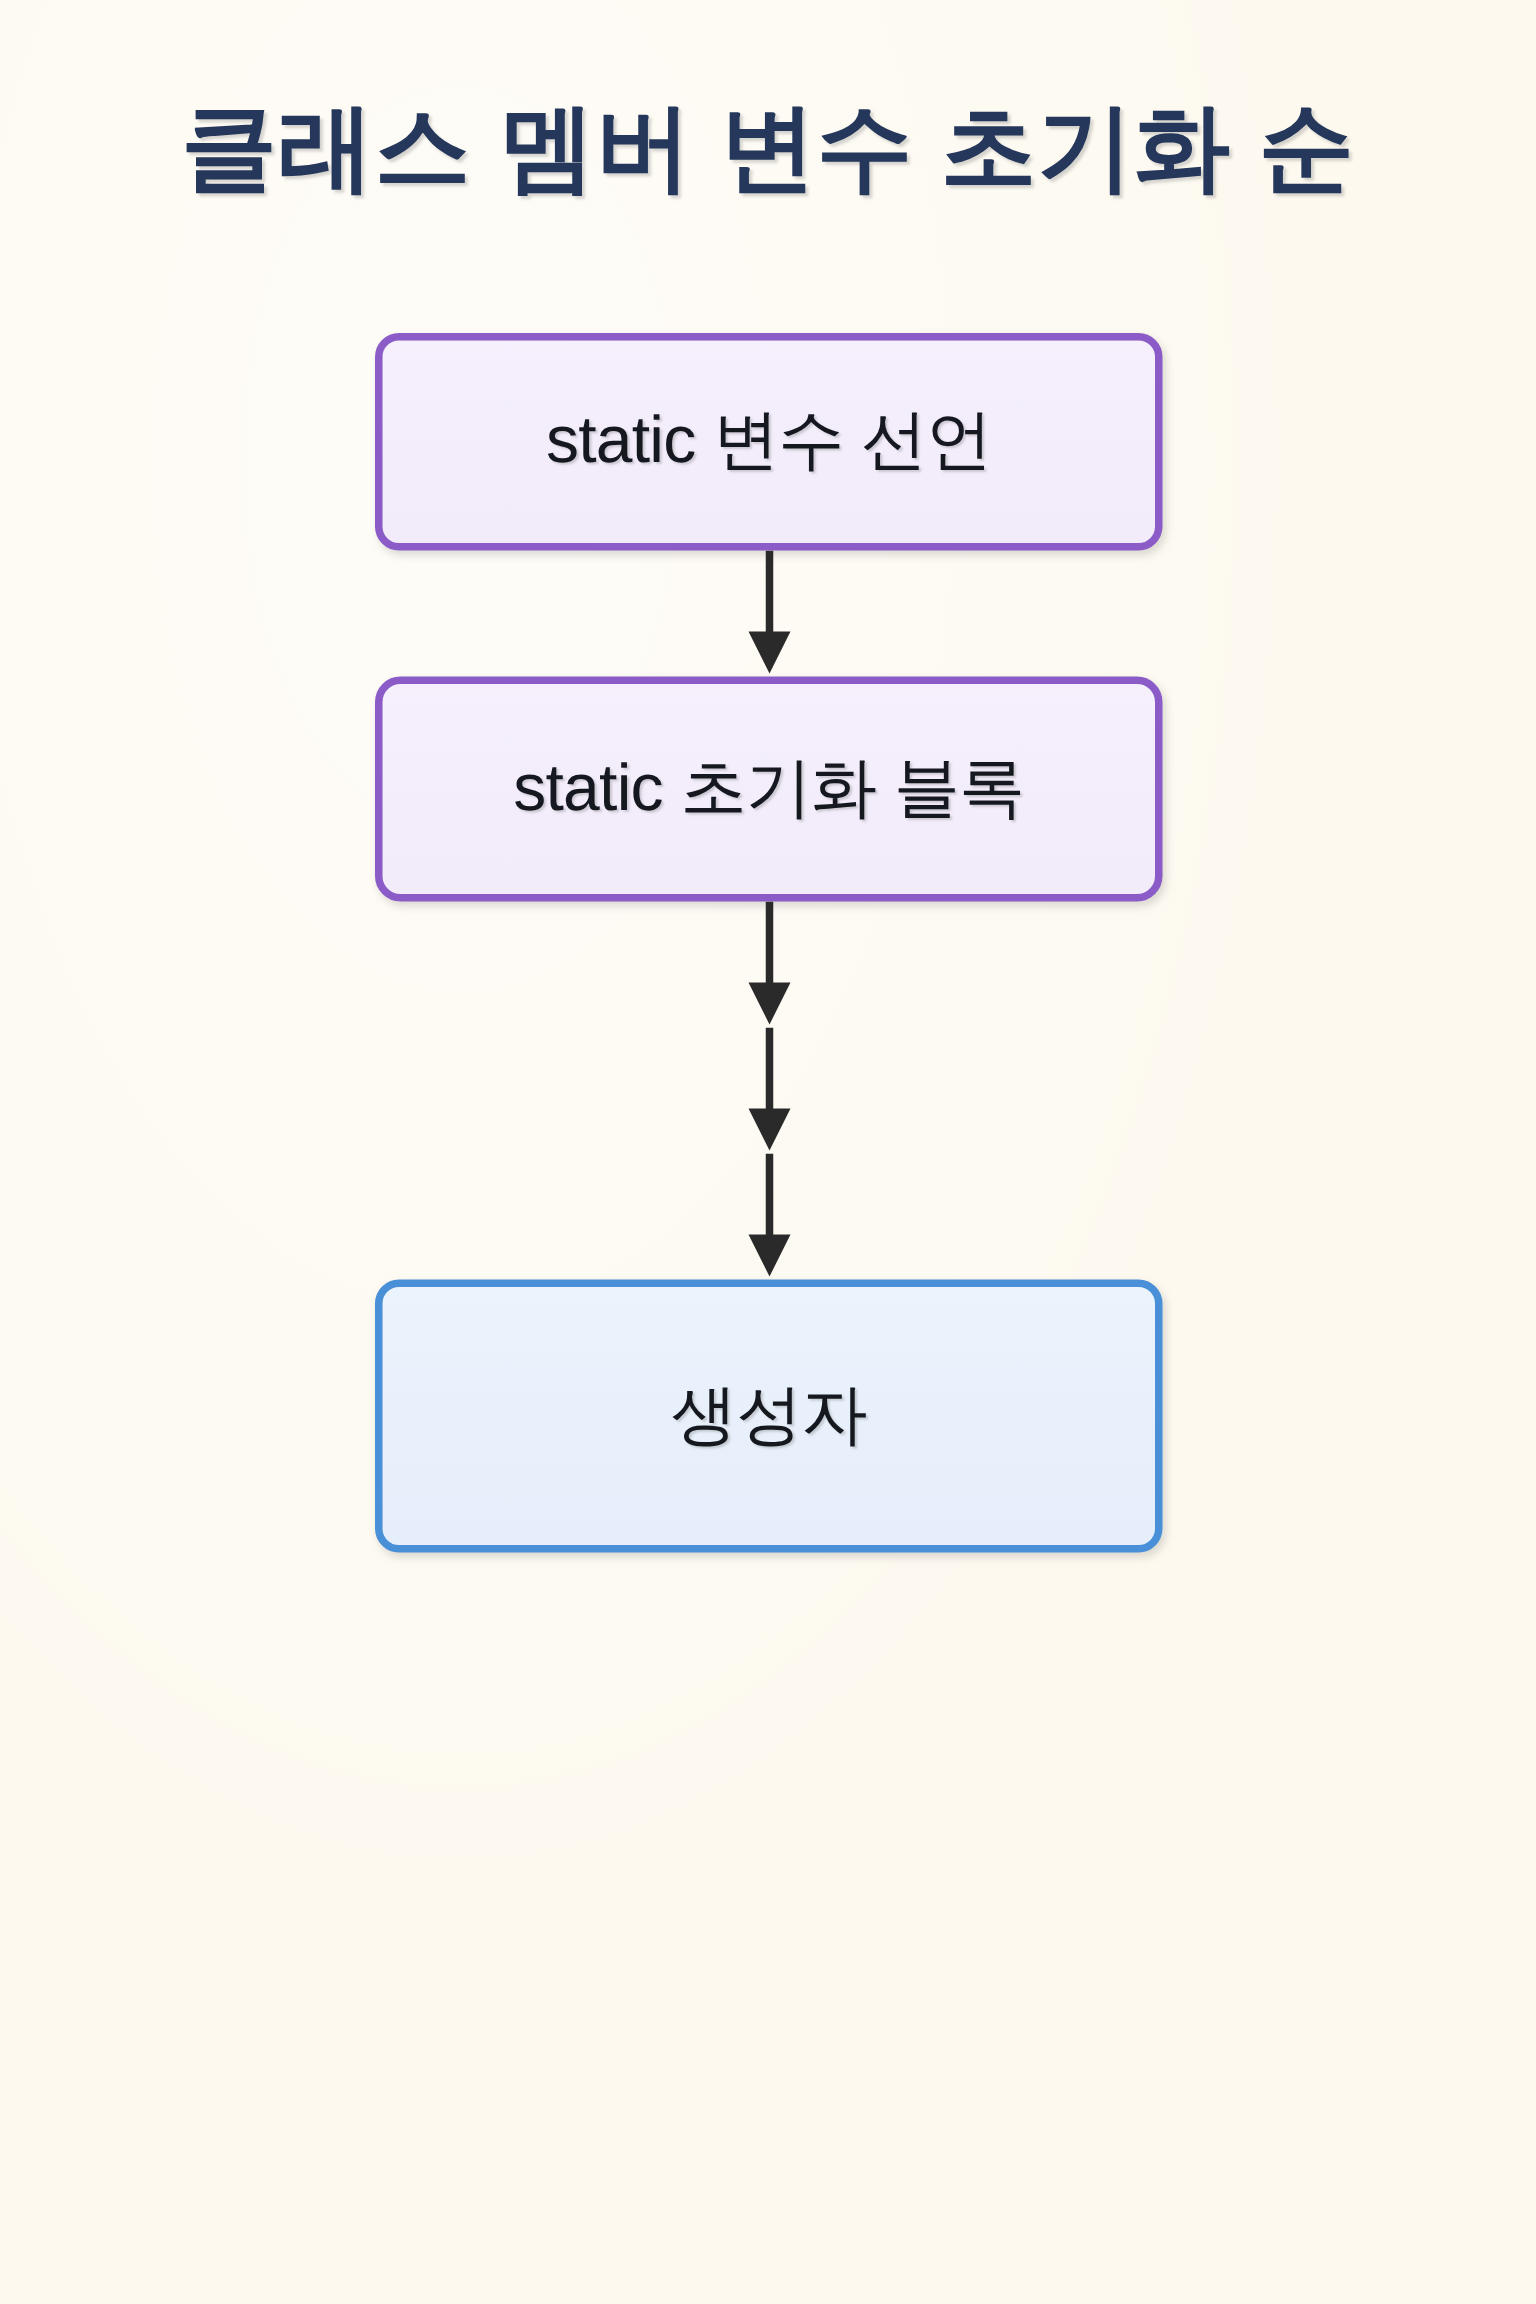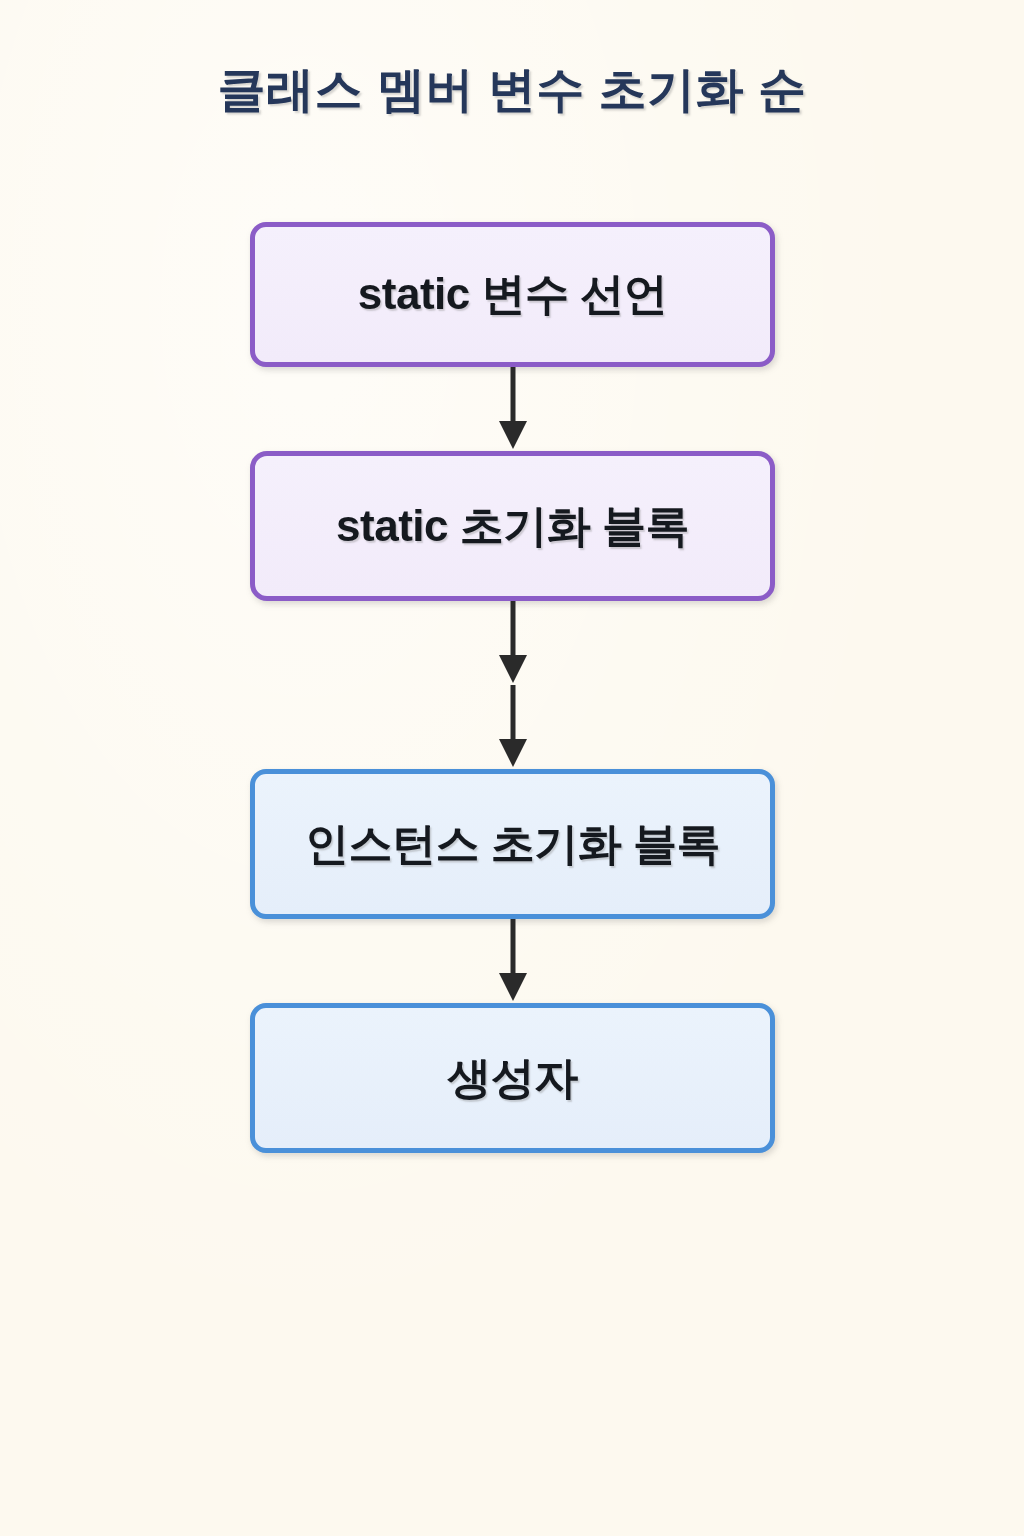--- a/index.html
+++ b/index.html
@@ -27,21 +27,21 @@
   
   .title-wrap {
     position: absolute;
     top: 62px;
     left: 0;
     width: 1024px;
     text-align: center;
   }
   .title {
     display: inline-block;
-    font-size: 48px;
+    font-size: 64px;
     font-weight: bold;
     color: #25375a;
     letter-spacing: 0.5px;
     line-height: 1.15;
     text-shadow: 2px 2px 2px rgba(120,120,120,0.30);
     white-space: nowrap;
   }
 
   
   .flow {
@@ -57,42 +57,42 @@
     width: 525px;
     border-radius: 16px;
     display: flex;
     align-items: center;
     justify-content: center;
     text-align: center;
     filter: drop-shadow(2px 3px 3px rgba(90, 90, 90, 0.22));
   }
   .node .node-label {
     font-size: 44px;
-    font-weight: bold;
+    font-weight: normal;
     color: #15191f;
     line-height: 1.2;
     letter-spacing: -0.5px;
     text-shadow: 1.5px 1.5px 1.5px rgba(130,130,130,0.35);
     white-space: nowrap;
   }
 
   .node.purple {
     border: 5px solid #8b5cc7;
     background: linear-gradient(180deg, #f5f0fc 0%, #f2ebfa 100%);
   }
   .node.blue {
     border: 5px solid #4a90d9;
     background: linear-gradient(180deg, #ebf3fc 0%, #e5eefa 100%);
   }
 
   .node.n1 { height: 145px; }
   .node.n2 { height: 150px; border-radius: 17px; }
   .node.n3 { height: 148px; }
   .node.n4 { height: 150px; }
-  .node.n5 { height: 150px; }
+  .node.n5 { height: 182px; }
 
   
   .connector {
     position: relative;
     width: 525px;
     height: 84px;
     display: flex;
     justify-content: center;
   }
   .connector svg {
@@ -133,23 +133,20 @@
     </div>
 
 
     <div class="connector">
       <svg width="40" height="84" viewBox="0 0 40 84">
         <line x1="20" y1="0" x2="20" y2="62" stroke="#2a2a2a" stroke-width="5"></line>
         <polygon points="20,82 6,54 34,54" fill="#2a2a2a"></polygon>
       </svg>
     </div>
 
-    <div class="node blue n4">
-      <span class="node-label">인스턴스 초기화 블록</span>
-    </div>
 
     <div class="connector">
       <svg width="40" height="84" viewBox="0 0 40 84">
         <line x1="20" y1="0" x2="20" y2="62" stroke="#2a2a2a" stroke-width="5"></line>
         <polygon points="20,82 6,54 34,54" fill="#2a2a2a"></polygon>
       </svg>
     </div>
 
     <div class="node blue n5">
       <span class="node-label">생성자</span>

